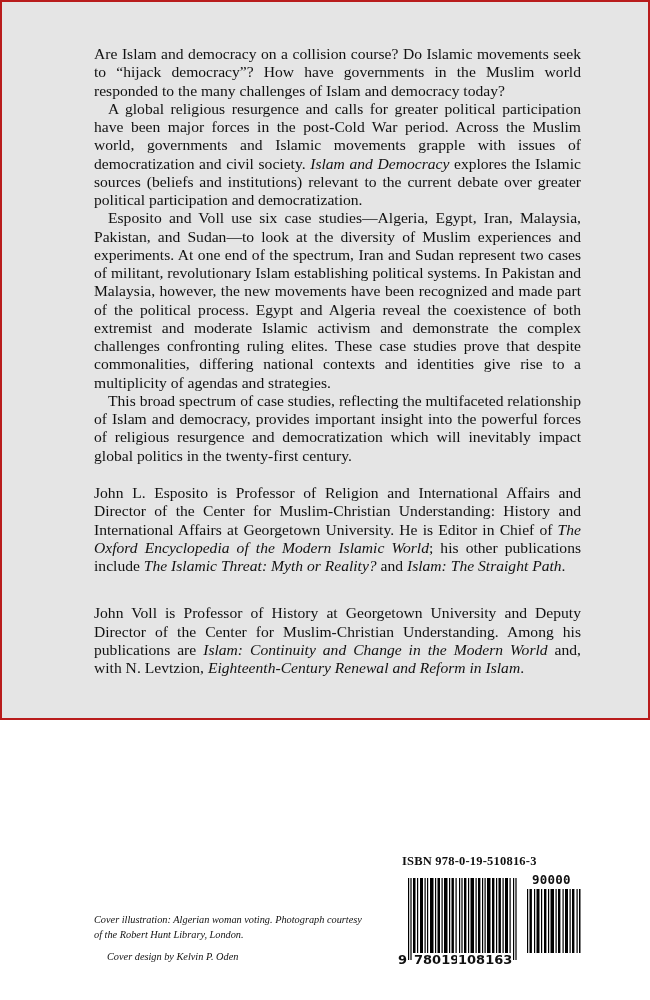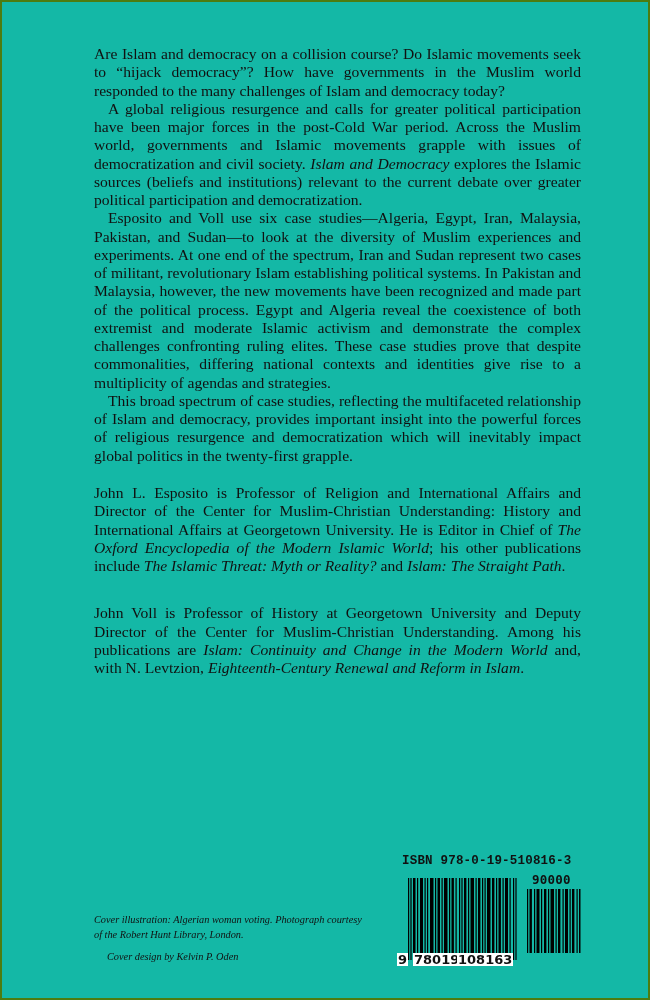--- a/index.html
+++ b/index.html
@@ -1,22 +1,22 @@
 <!DOCTYPE html>
 <html><head>
 <meta charset="utf-8">
 <style>
   html, body { margin: 0; padding: 0; background: #ffffff; }
   body { width: 650px; height: 1000px; overflow: hidden; }
   .page {
     position: relative;
-    width: 650px; height: 1000px;
+    width: 650px; height: 720px;
     box-sizing: border-box;
-    border: 2px solid #4d7c0f;
-    background: #14b8a6;
+    border: 2px solid #b91c1c;
+    background: #e5e5e5;
     color: #111111;
     font-family: "Liberation Serif", "DejaVu Serif", serif;
   }
   .blurb {
     position: absolute;
     left: 92px; top: 43px;
     width: 487px;
     font-size: 15.6px;
     line-height: 18.25px;
     text-align: justify;
@@ -54,21 +54,21 @@
   .credits p { margin: 0; }
   .credits p.design { margin-top: 7px; margin-left: 13px; }
   .barcode-area {
     position: absolute;
     left: 400px; top: 852px;
     width: 185px; height: 115px;
   }
   .isbn-label {
     position: absolute;
     left: 0; top: 0;
-    font-family: Liberation Mono, monospace;
+    font-family: Liberation Serif, serif;
     font-size: 12.5px;
     letter-spacing: 0.2px;
     line-height: 14px;
     white-space: nowrap;
     font-weight: bold;
   }
   .price-code {
     position: absolute;
     left: 130px; top: 20px;
     font-family: "DejaVu Sans Mono", "Liberation Mono", monospace;
@@ -97,21 +97,21 @@
 </style>
 </head>
 <body>
 
 <div class="page">
 
   <div class="blurb">
     <p class="first">Are Islam and democracy on a collision course? Do Islamic movements seek to “hijack democracy”? How have governments in the Muslim world responded to the many challenges of Islam and democracy today?</p>
     <p class="indent"><span>A global religious resurgence and calls for greater political participa­tion have been major forces in the post-Cold War period. Across the Muslim world, governments and Islamic movements grapple with issues of democratization and civil society.</span> <i>Islam and Democracy</i><span> explores the Islamic sources (beliefs and institutions) relevant to the current debate over greater political participation and democratization.</span></p>
     <p class="indent">Esposito and Voll use six case studies—Algeria, Egypt, Iran, Malaysia, Pakistan, and Sudan—to look at the diversity of Muslim experiences and experiments. At one end of the spectrum, Iran and Sudan represent two cases of militant, revolutionary Islam establishing political systems. In Pakistan and Malaysia, however, the new movements have been rec­ognized and made part of the political process. Egypt and Algeria reveal the coexistence of both extremist and moderate Islamic activism and demonstrate the complex challenges confronting ruling elites. These case studies prove that despite commonalities, differing national con­texts and identities give rise to a multiplicity of agendas and strategies.</p>
-    <p class="indent">This broad spectrum of case studies, reflecting the multifaceted rela­tionship of Islam and democracy, provides important insight into the powerful forces of religious resurgence and democratization which will inevitably impact global politics in the twenty-first grapple.</p>
+    <p class="indent">This broad spectrum of case studies, reflecting the multifaceted rela­tionship of Islam and democracy, provides important insight into the powerful forces of religious resurgence and democratization which will inevitably impact global politics in the twenty-first century.</p>
   </div>
 
   <div class="about">
     <p><span>John L. Esposito is Professor of Religion and International Affairs and Director of the Center for Muslim-Christian Understanding: History and International Affairs at Georgetown University. He is Editor in Chief of </span><i>The Oxford Encyclopedia of the Modern Islamic World</i><span>; his other publica­tions include </span><i>The Islamic Threat: Myth or Reality?</i><span> and </span><i>Islam: The Straight Path</i><span>.</span></p>
     <p class="second"><span>John Voll is Professor of History at Georgetown University and Deputy Director of the Center for Muslim-Christian Understanding. Among his publications are </span><i>Islam: Continuity and Change in the Modern World</i><span> and, with N. Levtzion, </span><i>Eighteenth-Century Renewal and Reform in Islam</i><span>.</span></p>
   </div>
 
   <div class="credits">
     <p>Cover illustration: Algerian woman voting. Photograph courtesy of the Robert Hunt Library, London.</p>
     <p class="design">Cover design by Kelvin P. Oden</p>

